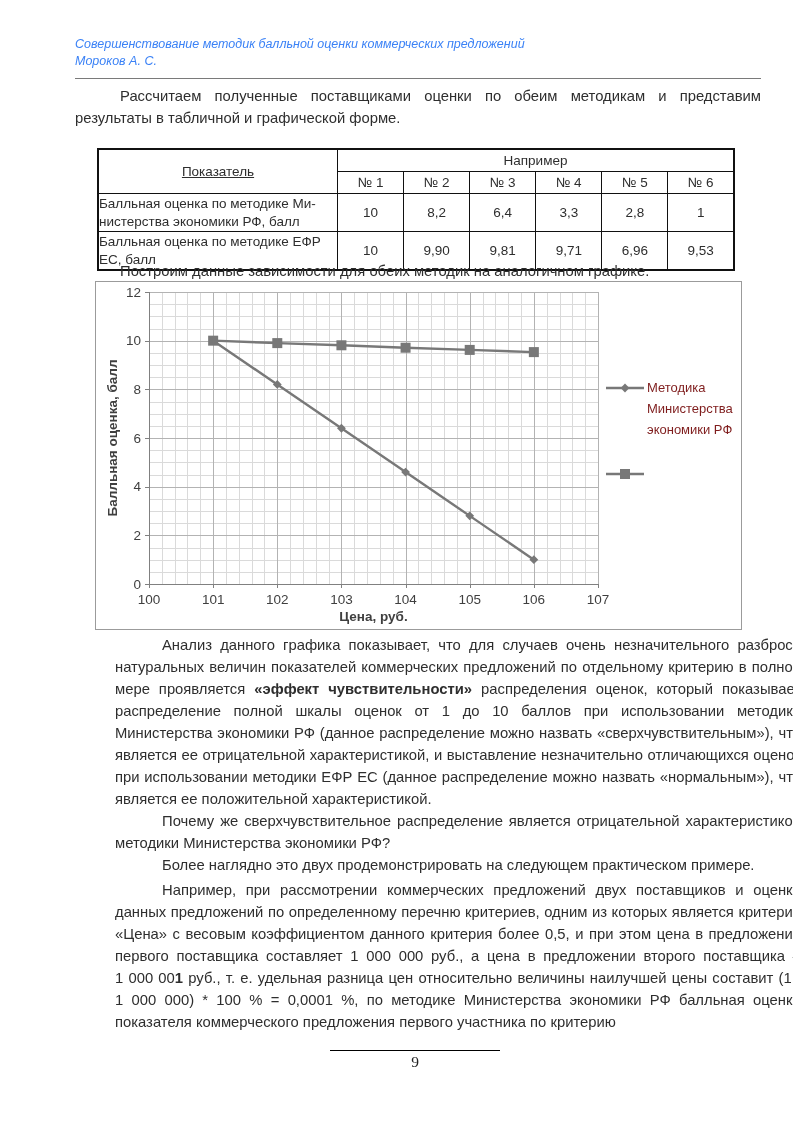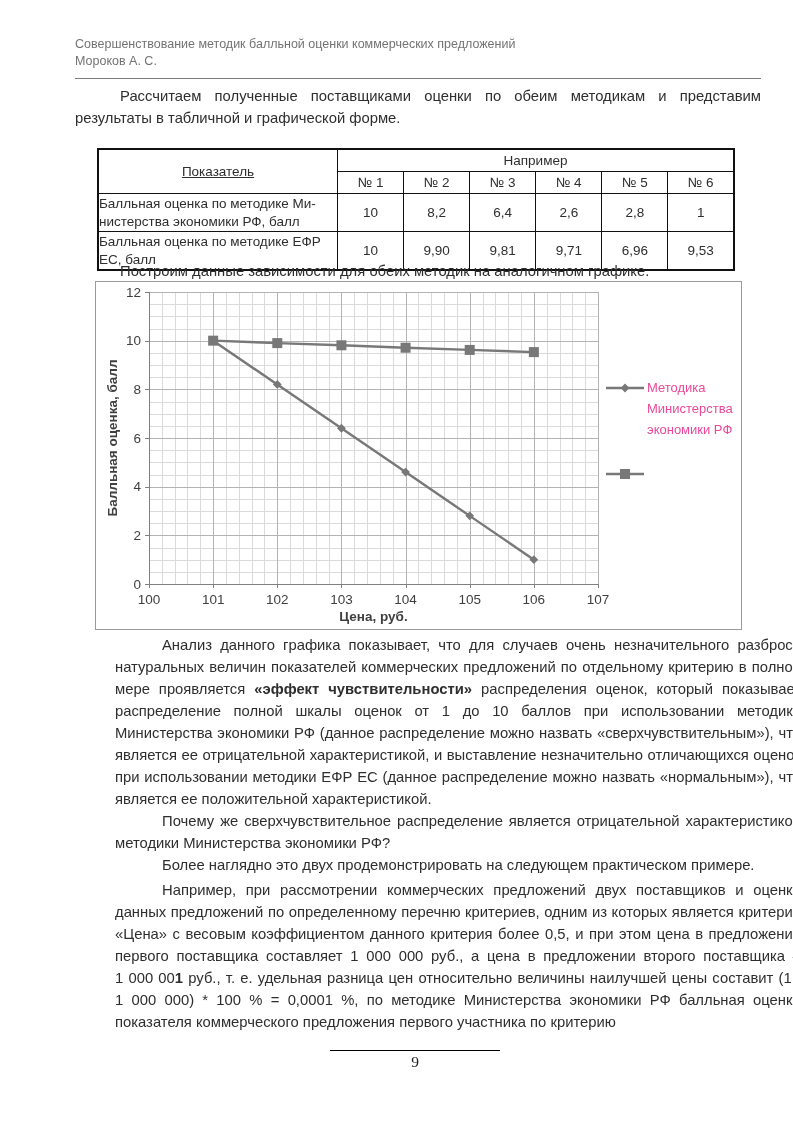--- a/index.html
+++ b/index.html
@@ -1,22 +1,22 @@
 <!DOCTYPE html>
 <html lang="ru"><head>
 <meta charset="utf-8">
 <style>
   html,body{margin:0;padding:0;background:#fff;}
   .page{position:relative;width:793px;height:1122px;background:#fff;overflow:hidden;
         font-family:"Liberation Sans",sans-serif;color:#2e2e2e;}
 
   
   .header{position:absolute;left:75px;top:36px;width:686px;
-          font-size:12.5px;line-height:17px;color:#737373;
-          border-bottom:1px solid #7a7a7a;padding-bottom:8px;}
+          font-size:12.5px;line-height:17px;color:#3b82f6;
+          border-bottom:1px solid #7a7a7a;padding-bottom:8px;font-style:italic;}
 
   
   .para{position:absolute;left:75px;width:686px;font-size:14.8px;line-height:22px;
         text-align:justify;}
   .para p{margin:0;text-indent:45px;}
   .intro{top:85px;}
   .chart-intro{top:260px;}
 
   
   .tbl-wrap{position:absolute;left:97px;top:148px;width:638px;}
@@ -31,21 +31,21 @@
 
   
   .chart-box{position:absolute;left:95px;top:281px;width:645px;height:347px;
              border:1px solid #9b9b9b;background:#fff;}
   .chart-box svg text{font-family:"Liberation Sans",sans-serif;}
   .chart-box svg .tick{font-size:13.5px;fill:#3f3f3f;}
   .chart-box svg .axis-title{font-size:13.5px;font-weight:bold;fill:#3f3f3f;}
   .legend{position:absolute;left:510px;top:95px;width:132px;}
   .legend-item{display:flex;align-items:flex-start;margin-bottom:23px;}
   .legend-marker{flex:0 0 auto;margin-top:4px;}
-  .legend-label{font-size:13px;line-height:21px;color:#ec4899;margin-left:3px;width:91px;}
+  .legend-label{font-size:13px;line-height:21px;color:#7f1d1d;margin-left:3px;width:91px;}
 
   
   .body-text{position:absolute;left:75px;top:634px;width:686px;
              font-size:14.8px;line-height:22px;text-align:justify;margin-left:40px;}
   .body-text p{margin:0;text-indent:47px;}
   .body-text p.sp{margin-top:3px;}
   .b{font-weight:bold;}
 
   
   .footer{position:absolute;left:330px;top:1050px;width:170px;text-align:center;}
@@ -80,21 +80,21 @@
         <th class="num">№ 4</th>
         <th class="num">№ 5</th>
         <th class="num">№ 6</th>
       </tr>
       <tr>
         <td class="lbl">Балльная оценка по методике Ми-
 нистерства экономики РФ, балл</td>
         <td class="val">10</td>
         <td class="val">8,2</td>
         <td class="val">6,4</td>
-        <td class="val">2,6</td>
+        <td class="val">3,3</td>
         <td class="val">2,8</td>
         <td class="val">1</td>
       </tr>
       <tr>
         <td class="lbl">Балльная оценка по методике ЕФР
 ЕС, балл</td>
         <td class="val">10</td>
         <td class="val">9,90</td>
         <td class="val">9,81</td>
         <td class="val">9,71</td>

